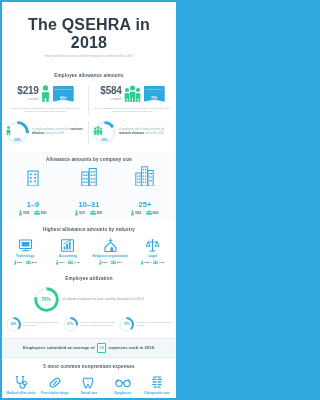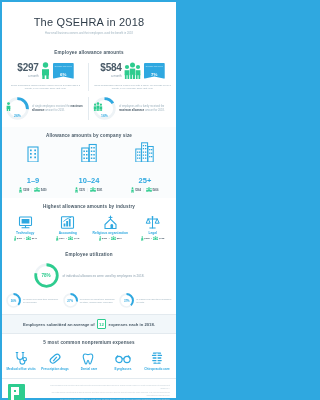--- a/index.html
+++ b/index.html
@@ -11,21 +11,21 @@
   }
   .page {
     width:178px; height:400px;
     background:#ffffff;
     border:2px solid #2fa8e0;
     display:flex; flex-direction:column;
   }
   
   .header { padding:14px 8px 9px; text-align:center; background:#fff; }
   .title {
-    font-size:11px; font-weight:normal; color:#2f3d4a;
+    font-size:16px; font-weight:bold; color:#2f3d4a;
     letter-spacing:0.2px; line-height:1.1;
   }
   .subtitle {
     font-size:2.6px; color:#9bb0bd; margin-top:3.5px;
     line-height:1.2; letter-spacing:0.05px;
   }
   .hr { height:1px; background:#e3eaef; margin:0 6px; }
   
   .sec-head {
     text-align:center; font-size:4.6px; color:#4a5b68;
@@ -197,21 +197,21 @@
   </div>
   <div class="hr"></div>
 
   <div class="sec-head">Employee allowance amounts</div>
 
   <div class="amt-row">
 
     <div class="amt-col left">
       <div class="amt-main">
         <div class="amt-num">
-          <div class="amt-val">$297</div>
+          <div class="amt-val">$219</div>
           <div class="amt-per">a month</div>
         </div>
         <div class="people">
           <svg width="9" height="17" viewBox="0 0 9 17">
               <circle cx="4.5" cy="3" r="2.7" fill="#2ecc8f"></circle>
               <path d="M1 7.2h7v6.2H1z" fill="#2ecc8f" rx="1"></path>
               <rect x="1.3" y="12.5" width="2.4" height="4.5" fill="#2ecc8f"></rect>
               <rect x="5.3" y="12.5" width="2.4" height="4.5" fill="#2ecc8f"></rect>
             </svg>
         </div>
@@ -366,21 +366,21 @@
                 <rect x="12.3" y="4" width="1.5" height="1.5"></rect>
                 <rect x="9.8" y="7.5" width="1.5" height="1.5"></rect>
                 <rect x="12.3" y="7.5" width="1.5" height="1.5"></rect>
                 <rect x="9.8" y="11" width="1.5" height="1.5"></rect>
                 <rect x="12.3" y="11" width="1.5" height="1.5"></rect>
                 <rect x="9.8" y="14.5" width="1.5" height="1.5"></rect>
                 <rect x="12.3" y="14.5" width="1.5" height="1.5"></rect>
               </g>
             </svg>
         </div>
-        <div class="size-name">10–24</div>
+        <div class="size-name">10–31</div>
         <div class="size-vals">
           <span class="vgrp">
             <svg width="3" height="6" viewBox="0 0 9 17">
                 <circle cx="4.5" cy="3" r="2.7" fill="#2ecc8f"></circle>
                 <path d="M1 7.2h7v6.2H1z" fill="#2ecc8f"></path>
                 <rect x="1.3" y="12.5" width="2.4" height="4.5" fill="#2ecc8f"></rect>
                 <rect x="5.3" y="12.5" width="2.4" height="4.5" fill="#2ecc8f"></rect>
               </svg>
             <span>$276</span>
           </span>

